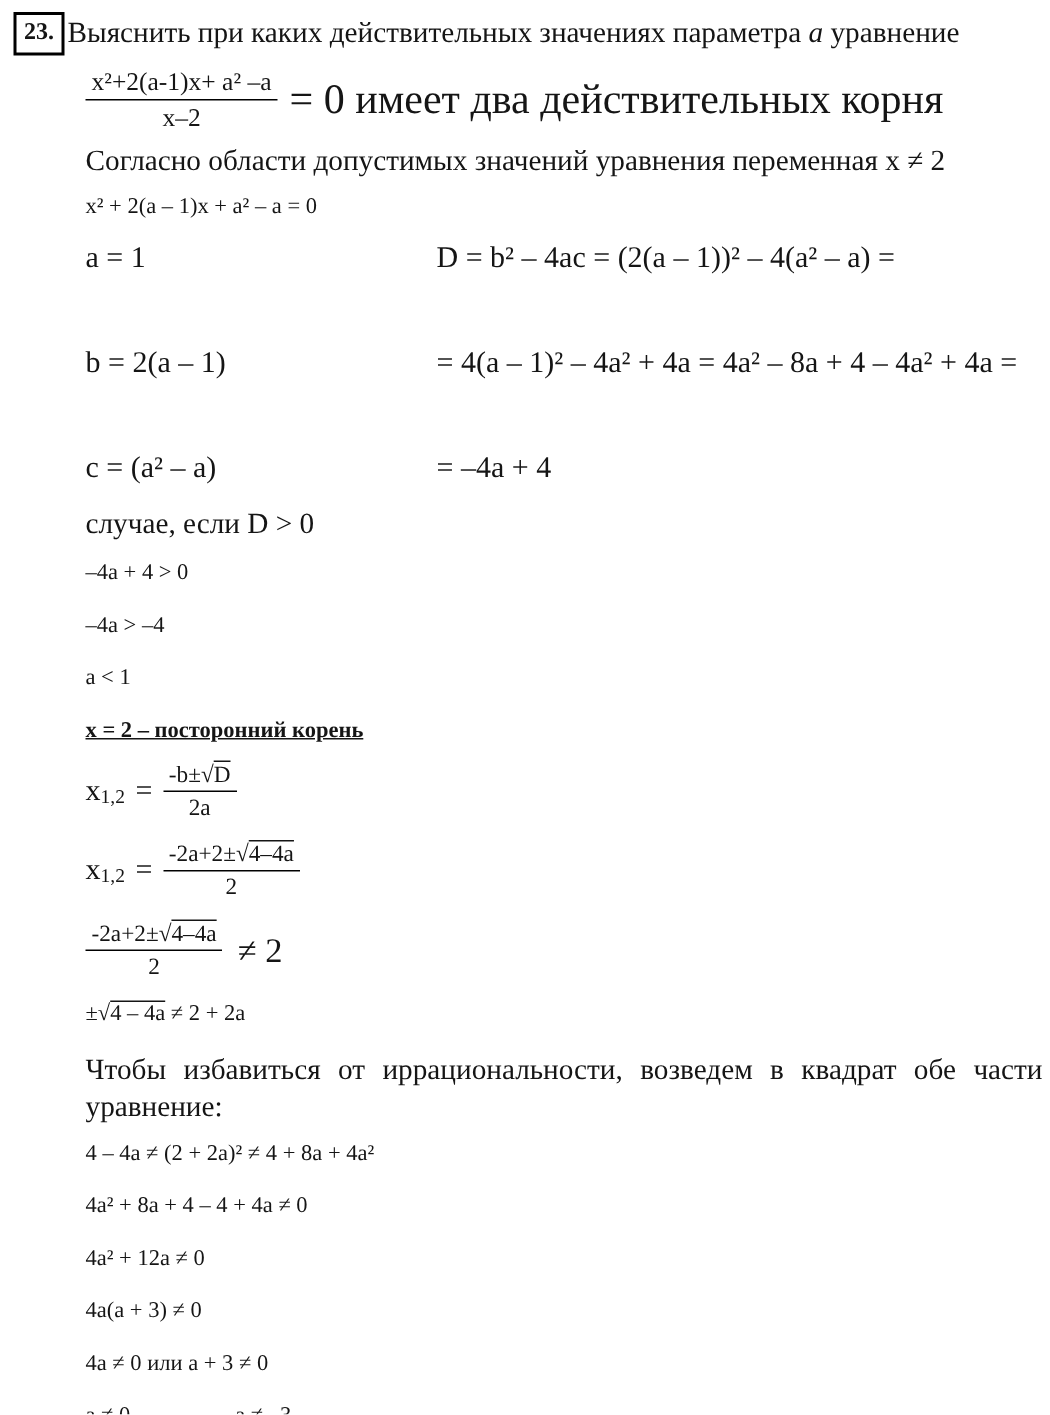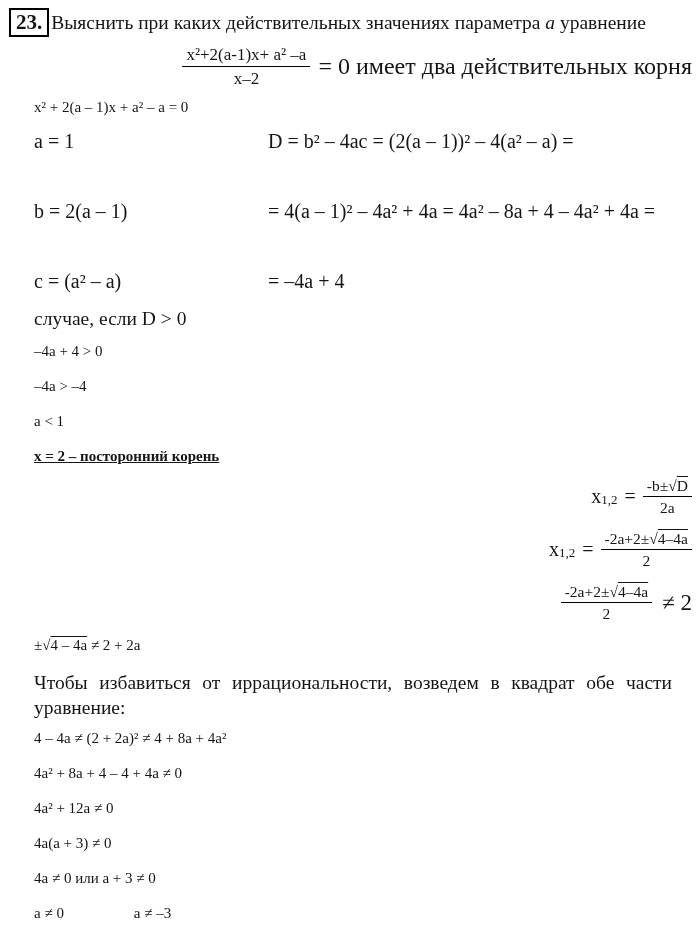--- a/index.html
+++ b/index.html
@@ -3,47 +3,47 @@
 <meta charset="utf-8">
 <style>
   * { margin:0; padding:0; box-sizing:border-box; }
   html,body { background:#fff; }
   body {
     width:700px; height:943px;
     font-family:"Liberation Serif","DejaVu Serif",serif;
     color:#151515;
   }
   .page { position:relative; width:700px; height:943px; padding:8px 8px 0 8px; overflow:hidden; background:#fff; }
-  .indent { margin-left:26px;justify-content:flex-end; }
+  .indent { margin-left:49px; }
 
   
   .header-row { display:flex; align-items:flex-start; }
   .num-box {
     display:inline-block; border:2.5px solid #000; font-weight:bold;
-    font-size:21px; line-height:24px; padding:0 5px 1px 5px; margin-left:1px;
+    font-size:16px; line-height:24px; padding:0 5px 1px 5px; margin-left:1px;
   }
   .statement { font-size:19.5px; line-height:24px; padding-top:3px; margin-left:2px; }
   .statement i { font-family:"Liberation Serif",serif; }
 
   
   .para { font-size:19.5px; line-height:25px; width:638px; }
   .jline { text-align-last:justify; }
   .math { font-size:15px; line-height:25px; margin-top:10px; }
   .bold { font-weight:bold;text-decoration:underline; }
 
   
   .frac { display:inline-flex; flex-direction:column; align-items:center; text-align:center; vertical-align:middle; }
   .frac .num { border-bottom:1.6px solid #000; padding:0 4px 1px 4px; }
   .frac .den { padding-top:1px; }
   .rad { text-decoration:overline; }
 
   
   .eq-row { display:flex; align-items:center; margin-top:7px; }
   .eq-row .frac { font-size:17px; line-height:21px; }
-  .eq-row .rhs { font-size:24px; margin-left:8px; }
+  .eq-row .rhs { font-size:28px; margin-left:8px; }
 
   
   .roots-row { display:flex; align-items:center; margin-top:7px; font-size:20px; }
   .roots-row .lhs { display:inline-flex; align-items:flex-end; }
   .roots-row sub { font-size:13px; }
   .roots-row .eq { margin:0 7px; }
   .roots-row .frac { font-size:15.5px; line-height:19px; }
   .neq-big { font-size:23px; margin-left:10px; }
 
   
@@ -66,20 +66,21 @@
   </div>
 
   <div class="eq-row indent">
     <span class="frac">
       <span class="num">x²+2(a-1)x+ a² –a</span>
       <span class="den">x–2</span>
     </span>
     <span class="rhs">= 0 имеет два действительных корня</span>
   </div>
 
+  <div class="para indent mt6">Согласно области допустимых значений уравнения переменная x ≠ 2</div>
 
   <div class="math indent mt6">x² + 2(a – 1)x + a² – a = 0</div>
 
   <div class="coef-grid indent">
     <div class="cell">a = 1</div>
     <div class="cell">D = b² – 4ac = (2(a – 1))² – 4(a² – a) =</div>
     <div class="cell">b = 2(a – 1)</div>
     <div class="cell">= 4(a – 1)² – 4a² + 4a = 4a² – 8a + 4 – 4a² + 4a =</div>
     <div class="cell">c = (a² – a)</div>
     <div class="cell">= –4a + 4</div>

